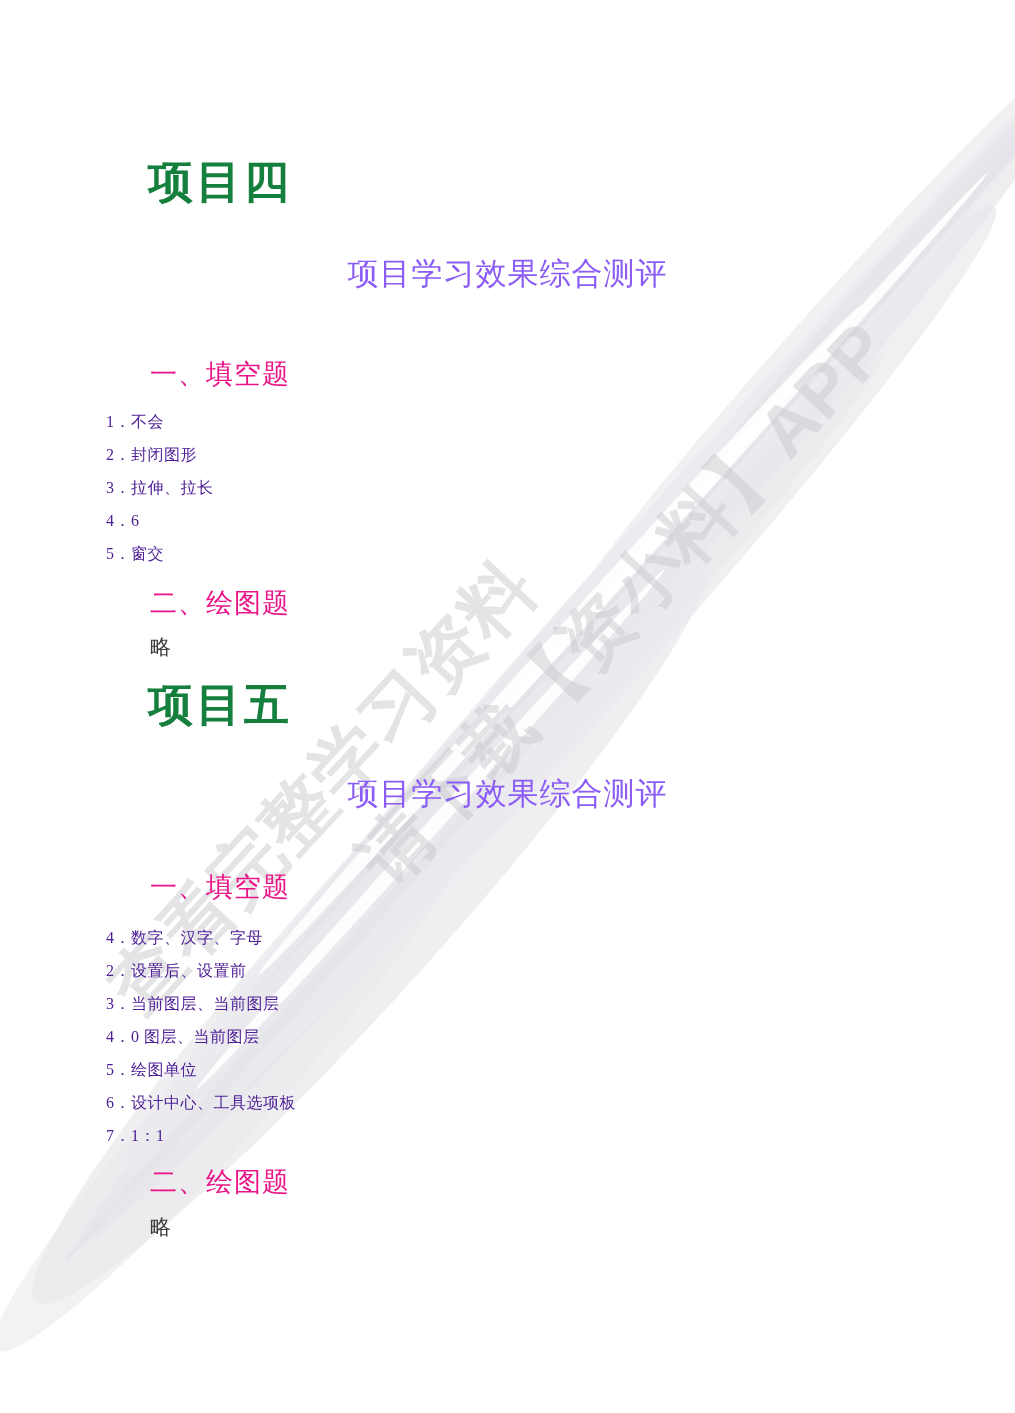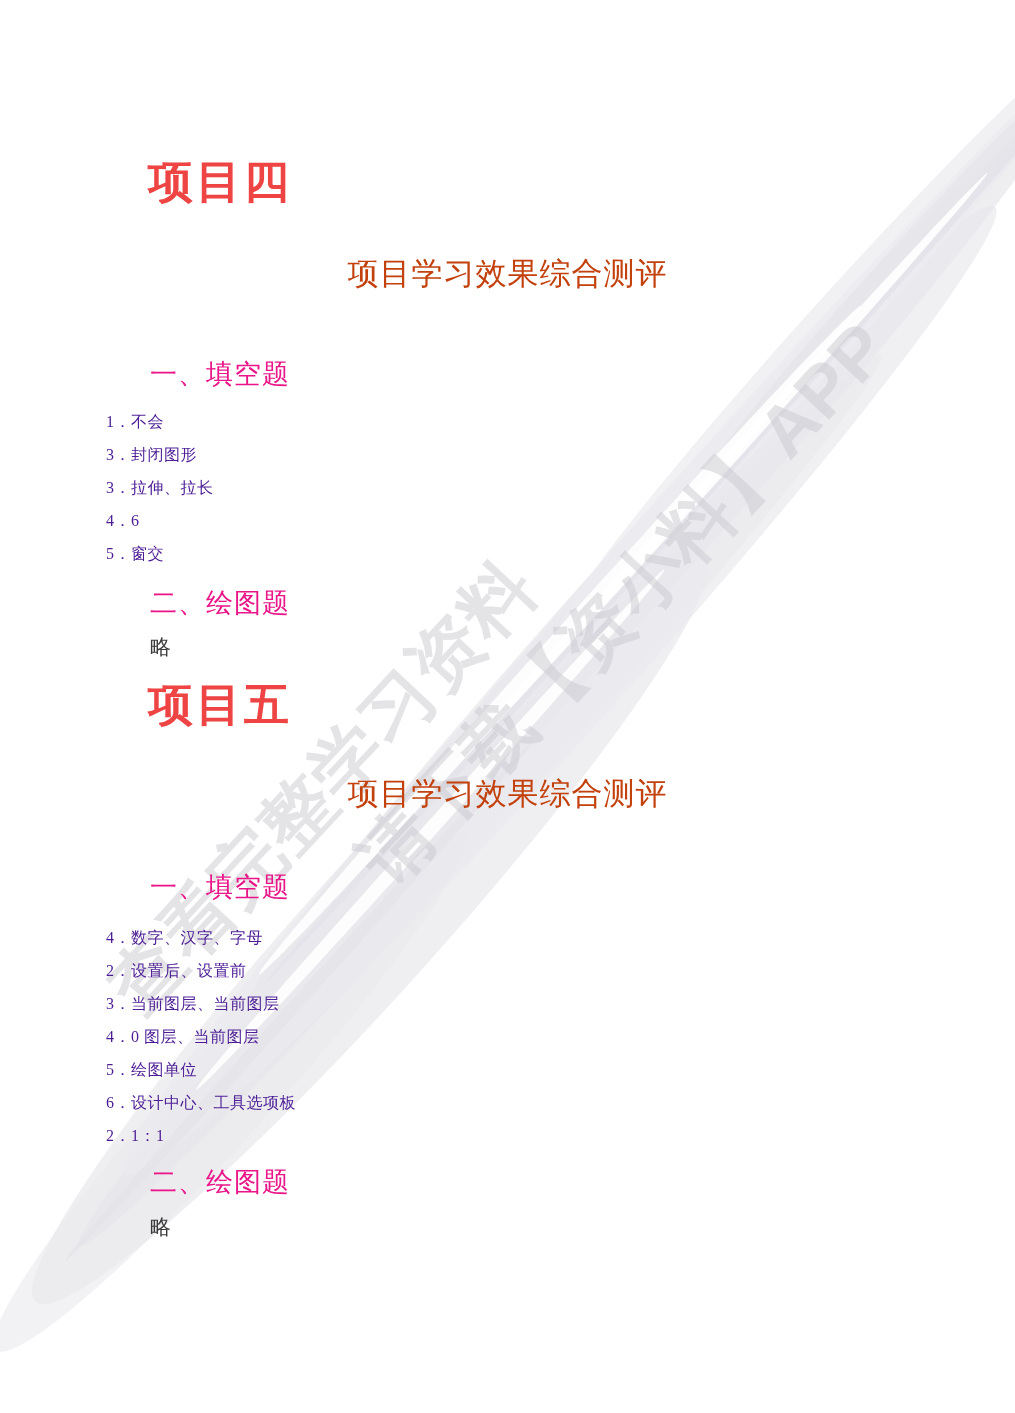--- a/index.html
+++ b/index.html
@@ -62,33 +62,33 @@
   .content { position: relative; z-index: 1; }
   h1, h2, h3, p, ul, li { margin: 0; padding: 0; }
 
   .project-title {
     margin-left: 148px;
     font-family: "Liberation Sans", sans-serif;
     font-weight: 900;
     font-size: 45px;
     line-height: 46px;
     letter-spacing: 3px;
-    color: #ef4444;
+    color: #15803d;
   }
   .pt-first  { margin-top: 159px; }
   .pt-second { margin-top: 24px; }
 
   .subtitle {
     text-align: center;
     font-family: "Liberation Sans", sans-serif;
     font-weight: 500;
     font-size: 31px;
     line-height: 32px;
     letter-spacing: 1px;
-    color: #c2410c;
+    color: #8b5cf6;
   }
   .st-first  { margin-top: 53px; }
   .st-second { margin-top: 50px; }
 
   .section-heading {
     margin-left: 150px;
     font-family: Liberation Sans, sans-serif;
     font-weight: 500;
     font-size: 27px;
     line-height: 28px;
@@ -146,21 +146,21 @@
 
   <main class="content">
 
     <section>
       <h1 class="project-title pt-first">项目四</h1>
       <h2 class="subtitle st-first">项目学习效果综合测评</h2>
 
       <h3 class="section-heading sh-f1">一、填空题</h3>
       <ul class="answer-list al-1">
         <li>1．不会</li>
-        <li>3．封闭图形</li>
+        <li>2．封闭图形</li>
         <li>3．拉伸、拉长</li>
         <li>4．6</li>
         <li>5．窗交</li>
       </ul>
 
       <h3 class="section-heading sh-d1">二、绘图题</h3>
       <p class="answer-text at-1">略</p>
     </section>
 
     <section>
@@ -168,21 +168,21 @@
       <h2 class="subtitle st-second">项目学习效果综合测评</h2>
 
       <h3 class="section-heading sh-f2">一、填空题</h3>
       <ul class="answer-list al-2">
         <li>4．数字、汉字、字母</li>
         <li>2．设置后、设置前</li>
         <li>3．当前图层、当前图层</li>
         <li>4．0 图层、当前图层</li>
         <li>5．绘图单位</li>
         <li>6．设计中心、工具选项板</li>
-        <li>2．1：1</li>
+        <li>7．1：1</li>
       </ul>
 
       <h3 class="section-heading sh-d2">二、绘图题</h3>
       <p class="answer-text at-2">略</p>
     </section>
 
   </main>
 </div>
 
 </body></html>

